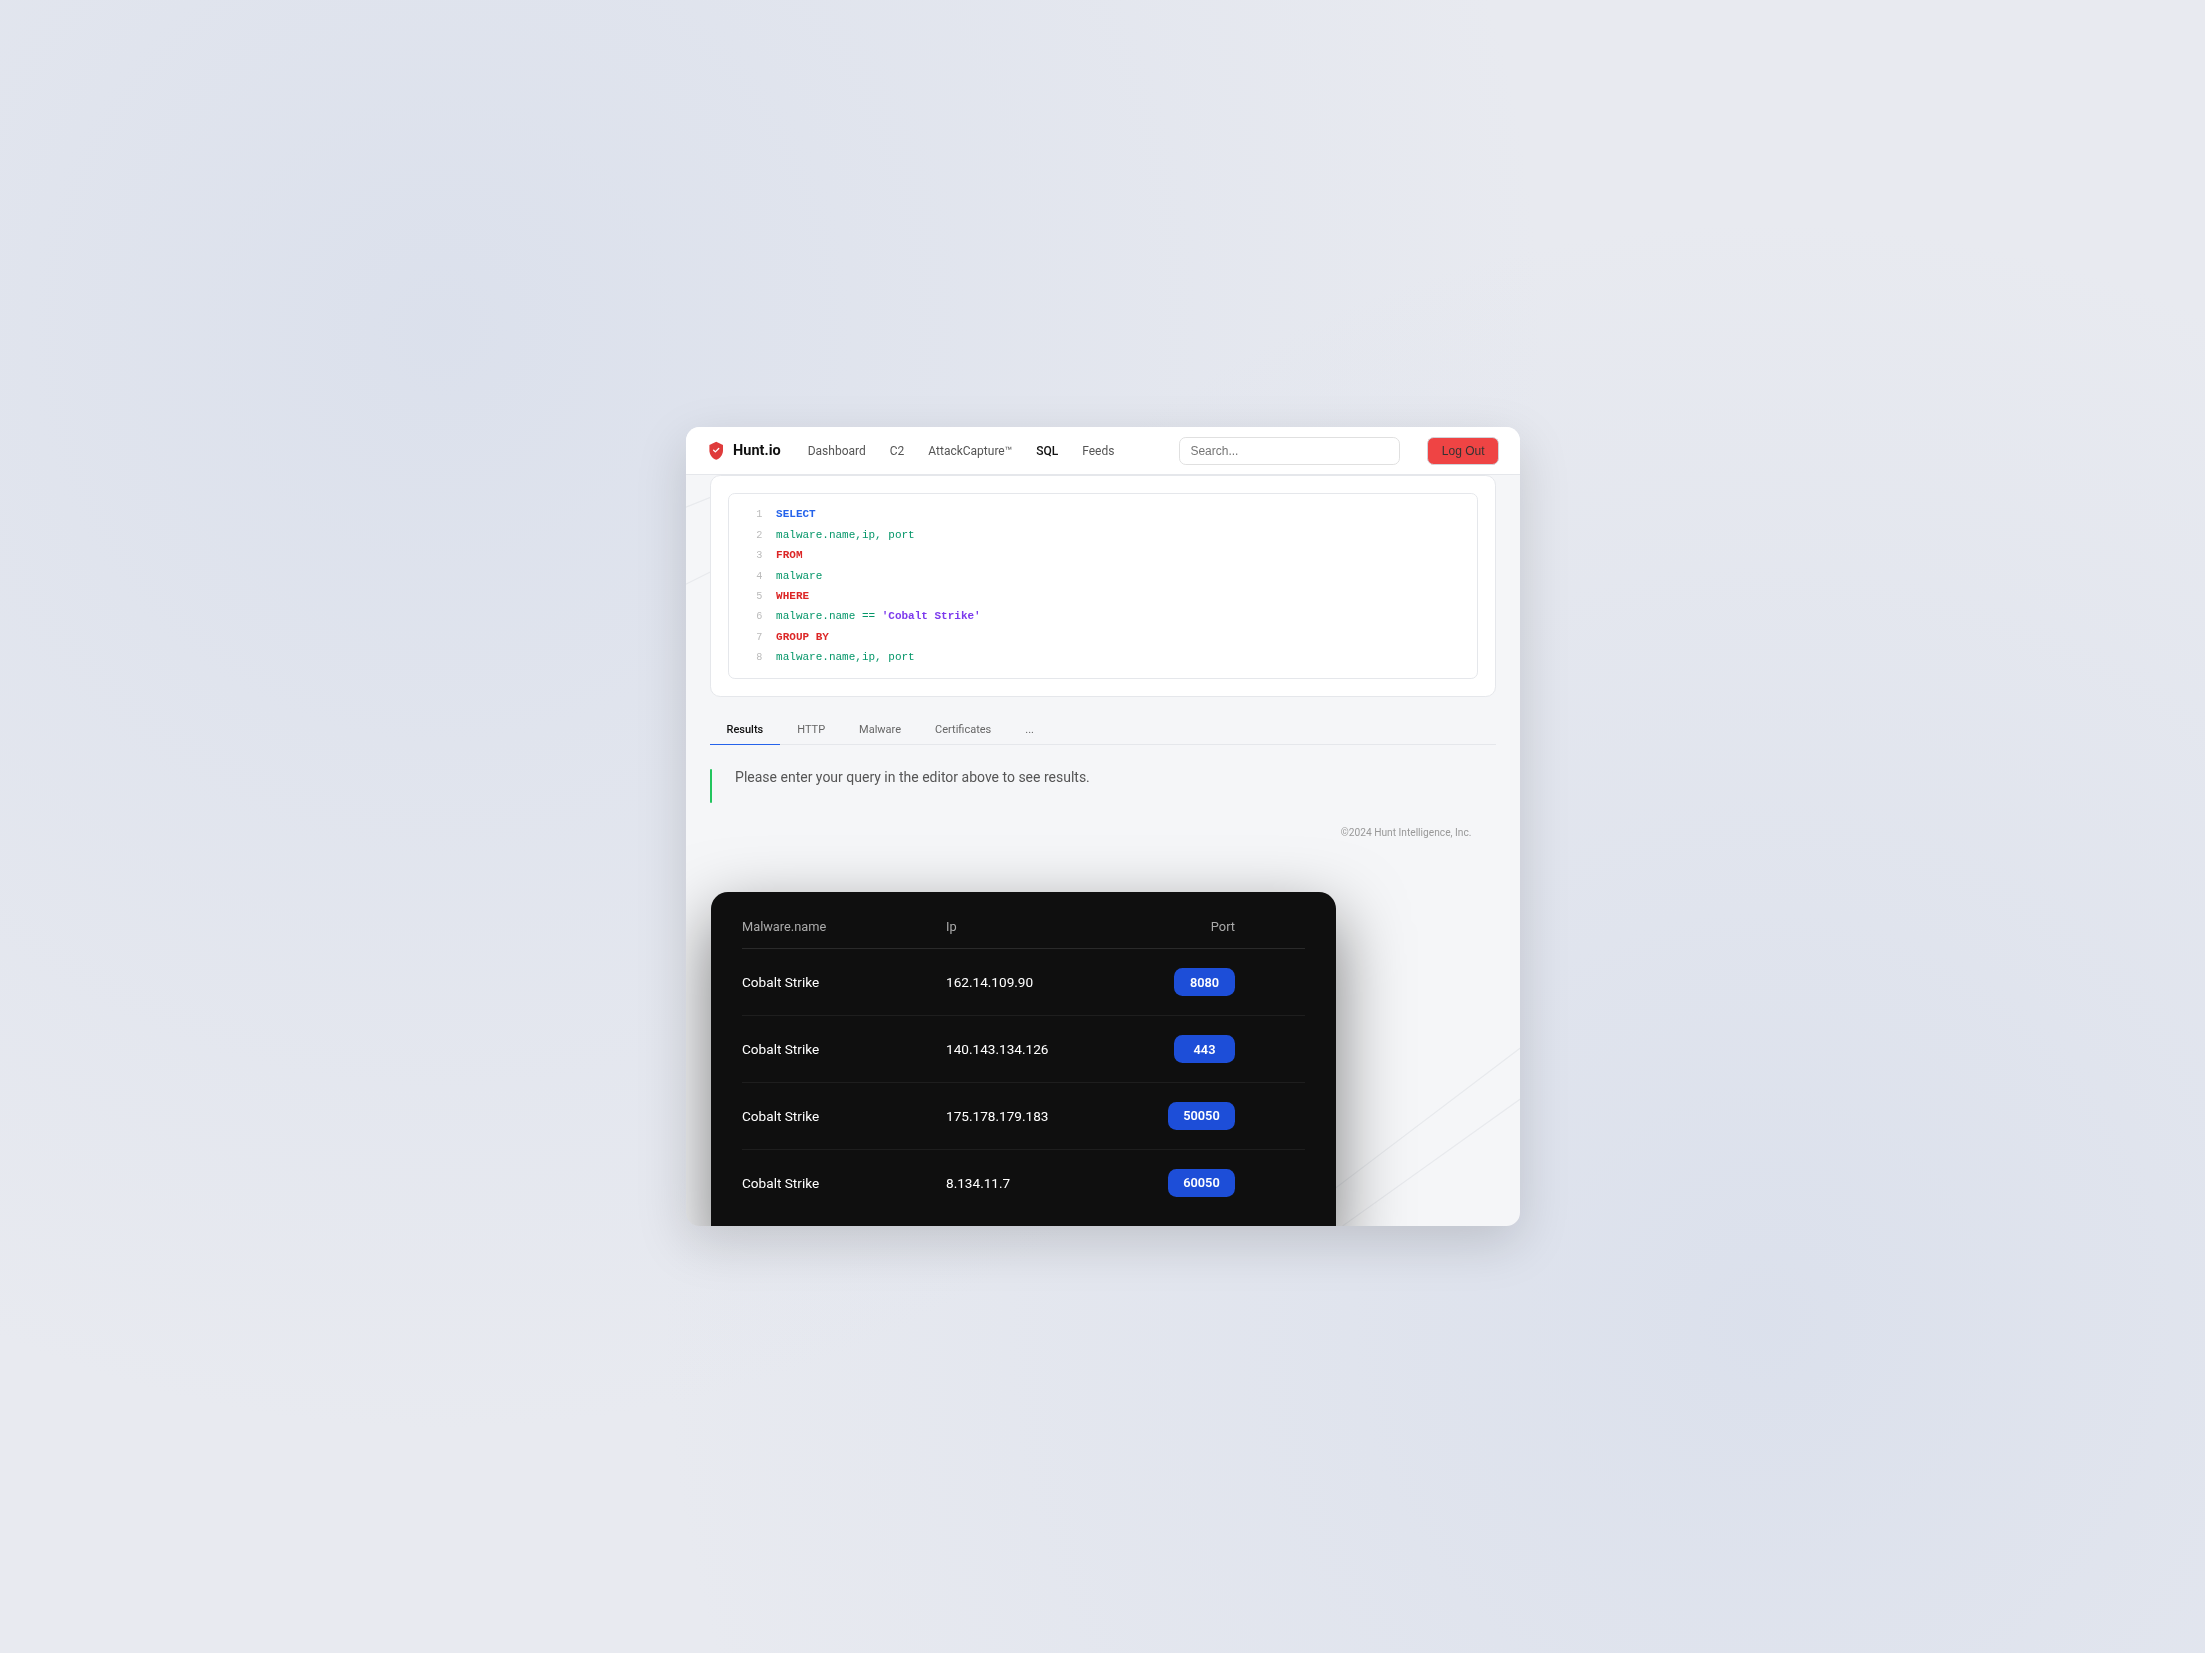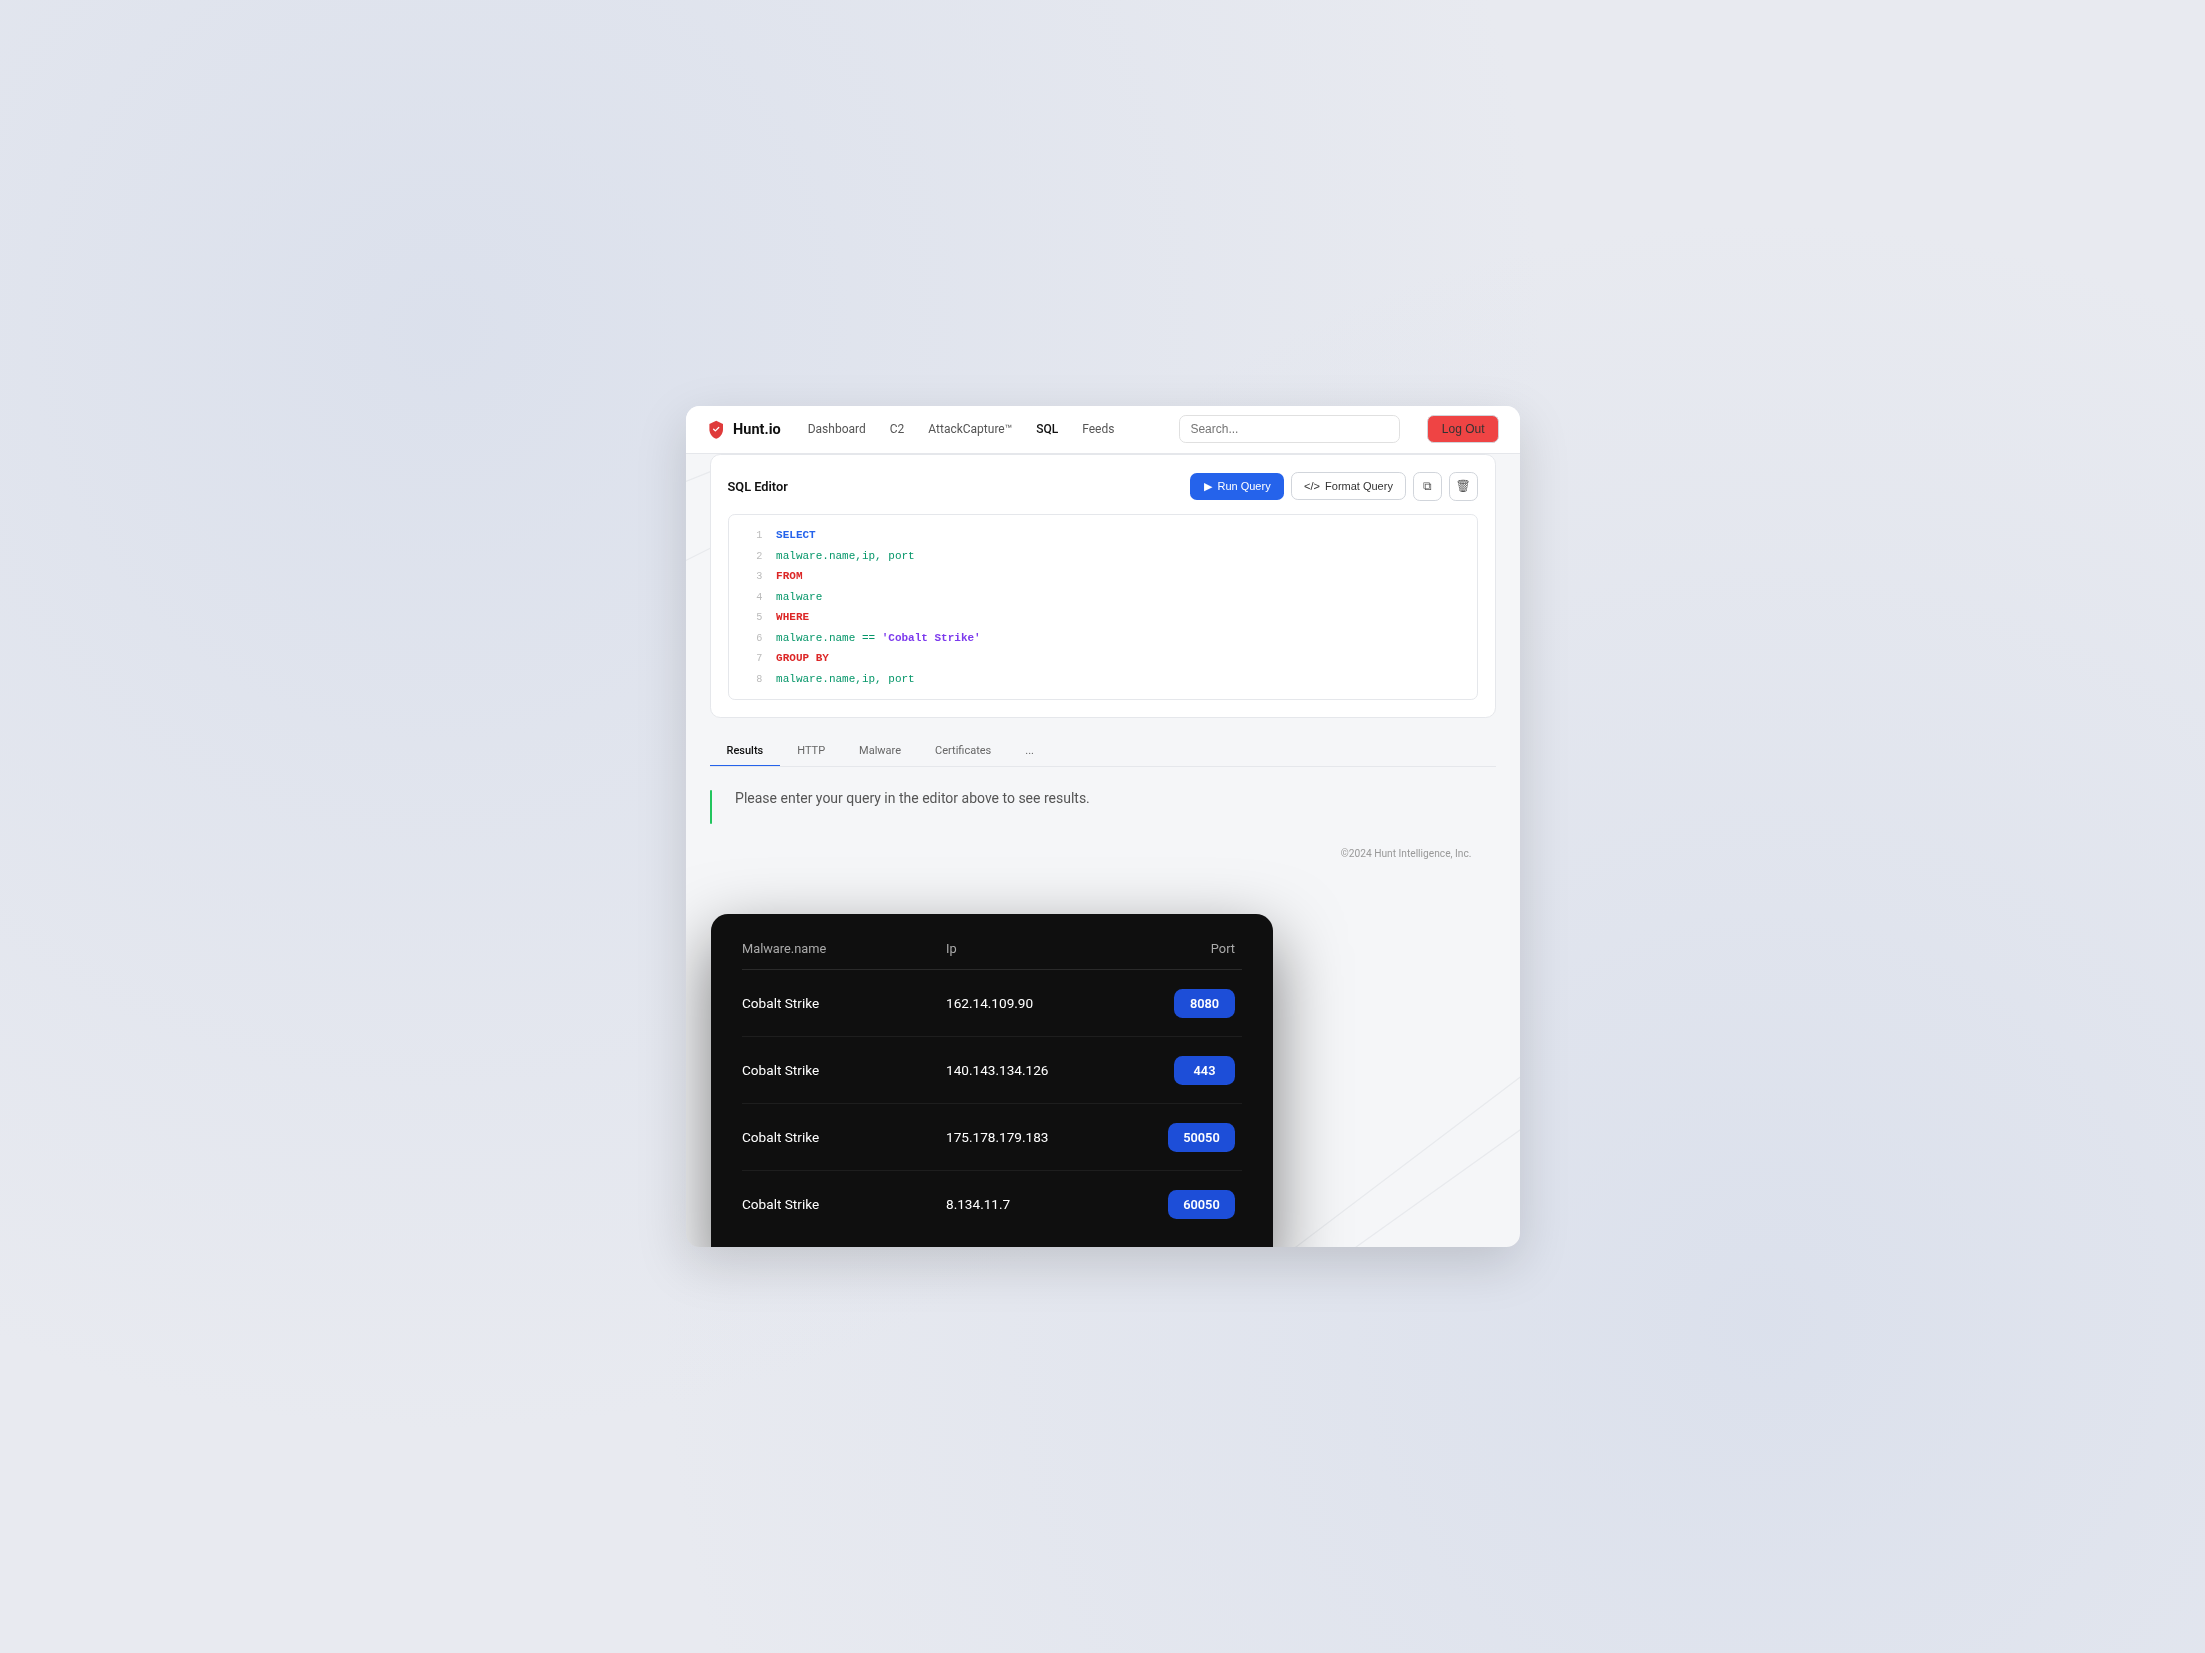--- a/index.html
+++ b/index.html
@@ -265,21 +265,21 @@
       font-size: 10.2px;
       color: #999;
       text-align: right;
     }
 
     
     .results-panel {
       position: absolute;
       bottom: -17px;
       right: -25.5px;
-      width: 562px;
+      width: 625px;
       background: #0f0f0f;
       border-radius: 17px;
       padding: 27px 31px;
       box-shadow: 0 25.5px 68px rgba(0,0,0,0.5);
       z-index: 10;
     }
 
     .results-table {
       width: 100%;
     }
@@ -394,39 +394,20 @@
     <div class="nav-search">
       <input type="text" placeholder="Search..." style="">
     </div>
     <button class="logout-btn">Log Out</button>
   </nav>
 
 
   <div class="main-content">
 
     <div class="sql-editor-card">
-      <div class="sql-editor-header">
-        <span class="sql-editor-title">SQL Editor</span>
-        <div class="sql-editor-actions">
-          <button class="btn-run">
-            <span>▶</span>
-            <span>Run Query</span>
-          </button>
-          <button class="btn-format">
-            <span>&lt;/&gt;</span>
-            <span>Format Query</span>
-          </button>
-          <button class="btn-icon">
-            <span>⧉</span>
-          </button>
-          <button class="btn-icon">
-            <span>🗑</span>
-          </button>
-        </div>
-      </div>
 
       <div class="code-editor">
         <div class="code-line">
           <span class="line-num">1</span>
           <span class="kw-blue">SELECT</span>
         </div>
         <div class="code-line">
           <span class="line-num">2</span>
           <span class="kw-green">malware.name,ip, port</span>
         </div>

